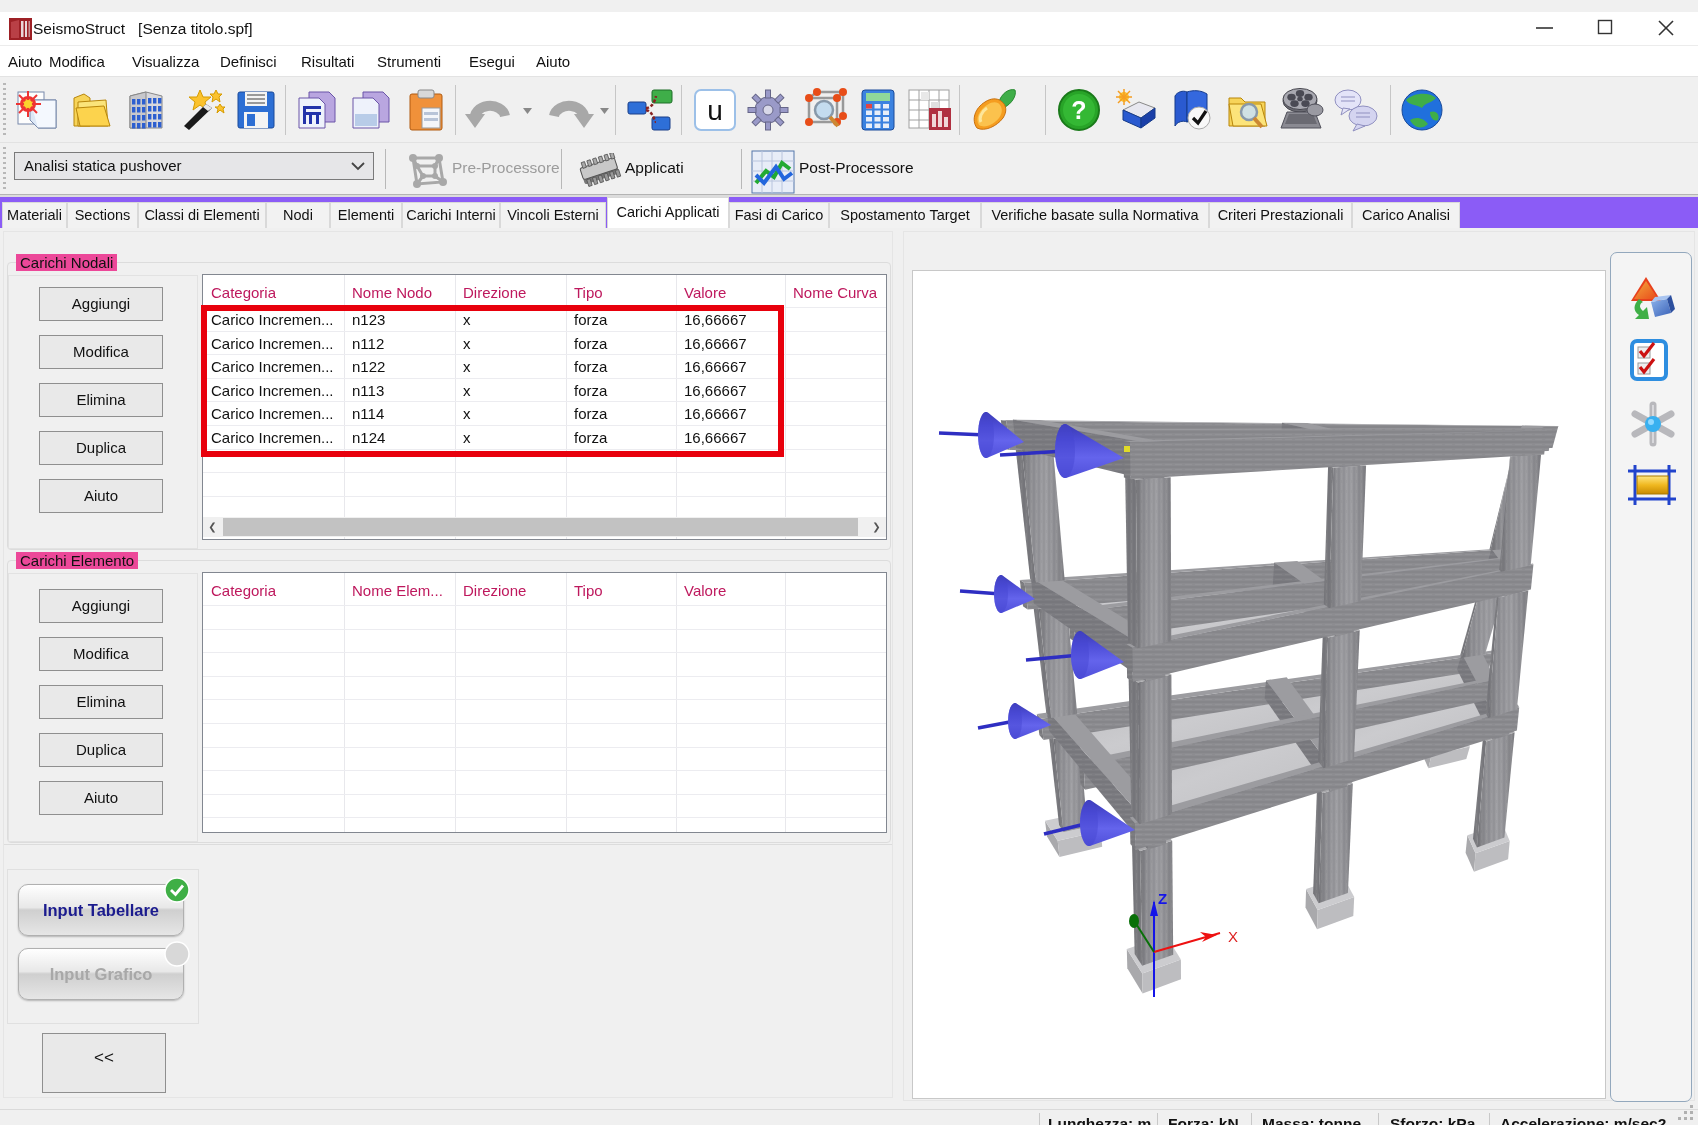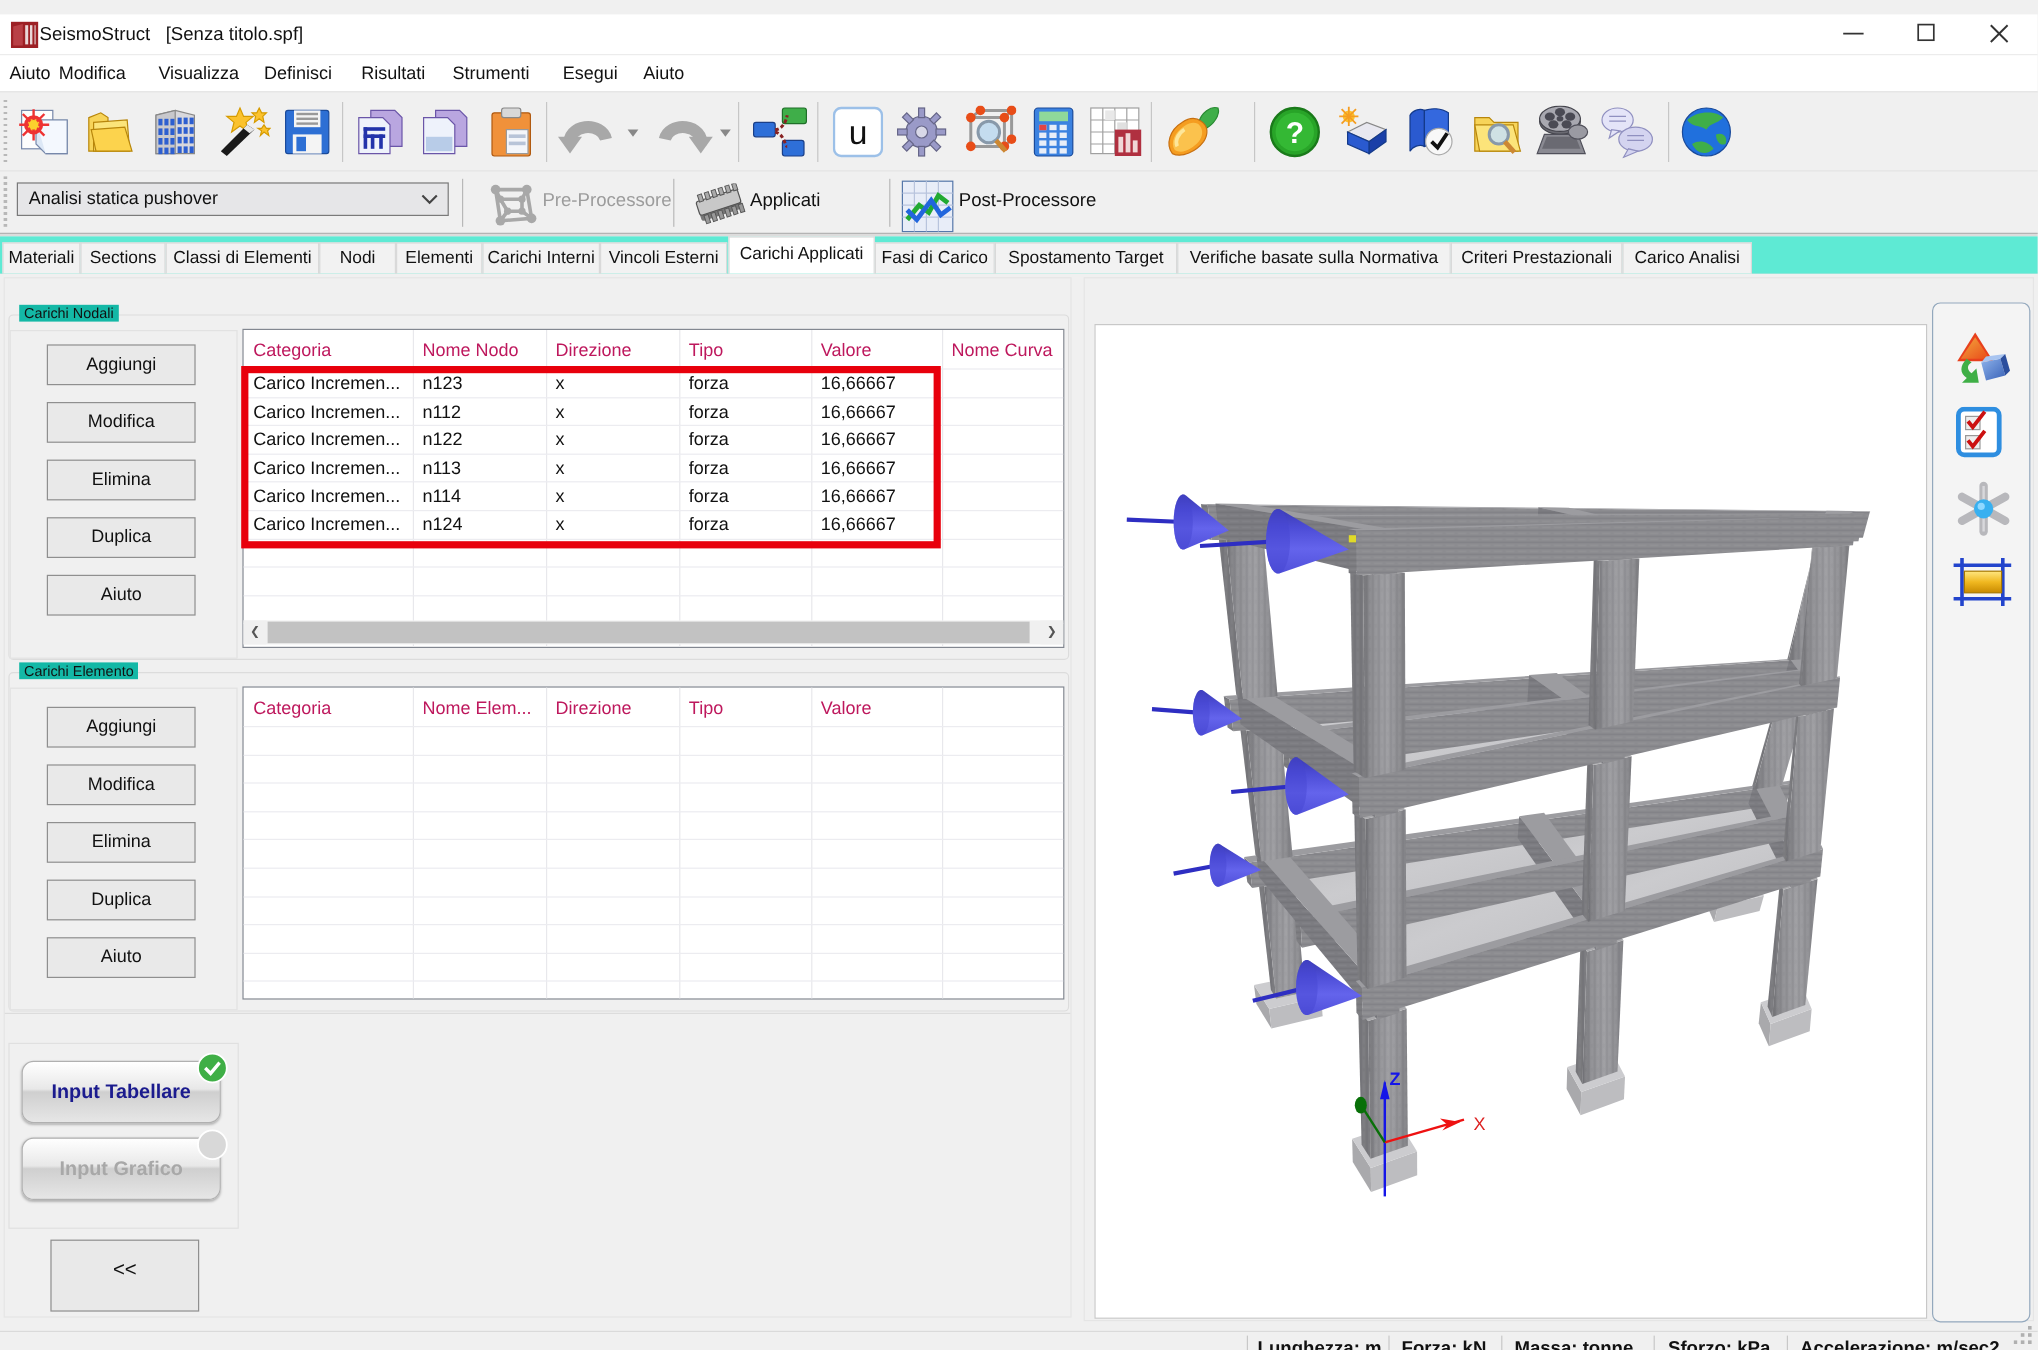--- a/index.html
+++ b/index.html
@@ -10,30 +10,30 @@
 #menu span{position:absolute;top:7px;font-size:15px;color:#111;}
 #tb1{left:0;top:64px;width:1698px;height:67px;background:#f0f0f0;border-top:1px solid #e3e3e3;border-bottom:1px solid #e2e2e2;}
 .sep1{position:absolute;top:8px;width:1px;height:50px;background:#c6c6c6;}
 #tb2{left:0;top:131px;width:1698px;height:51px;background:#f0f0f0;}
 #tb2border{left:0;top:182px;width:1698px;height:3px;background:#dcdcdc;border-top:1px solid #b4b4b4;}
 .sep2{position:absolute;top:6px;width:1px;height:40px;background:#b8b8b8;}
 #combo{position:absolute;left:14px;top:9px;width:360px;height:28px;background:#e6e6e8;border:1px solid #7a7a7a;font-size:15px;color:#111;line-height:26px;padding-left:9px;}
 #combo svg{position:absolute;right:8px;top:9px;}
 .tbtxt{position:absolute;top:16px;font-size:15.5px;color:#111;}
 .tbtxtg{position:absolute;top:16px;font-size:15.5px;color:#9c9c9c;}
-#tabs{left:0;top:185px;width:1698px;height:31px;background:#5eead4;}
+#tabs{left:0;top:185px;width:1698px;height:31px;background:#8b5cf6;}
 .tab{position:absolute;top:5px;height:26px;background:#f2f2f2;border:1px solid #d9d9d9;border-bottom:none;font-size:14.5px;color:#111;text-align:center;line-height:25px;white-space:nowrap;overflow:hidden;}
 .tab.active{top:0px;height:31px;background:#ffffff;line-height:29px;}
 #tabline{left:0;top:215px;width:1698px;height:1px;background:#d9d9d9;}
 #lpanel{left:3px;top:219px;width:890px;height:867px;background:#f0f0f0;border:1px solid #e5e5e5;}
 #rpanel{left:903px;top:219px;width:792px;height:870px;background:#f0f0f0;border:1px solid #e5e5e5;}
 #canvas3d{position:absolute;left:8px;top:38px;width:694px;height:829px;background:#ffffff;border:1px solid #c8c8c8;}
 #iconstrip{position:absolute;left:706px;top:20px;width:82px;height:850px;background:#f4f4f4;border:1px solid #93a8bd;border-radius:7px;}
 .group{position:absolute;border:1px solid #dcdcdc;border-radius:4px;}
-.glabel{position:absolute;top:-9px;left:8px;background:#14b8a6;padding:0 4px;font-size:12px;color:#111;}
+.glabel{position:absolute;top:-9px;left:8px;background:#ec4899;padding:0 4px;font-size:15px;color:#111;}
 .inner{position:absolute;border:1px solid #e2e2e2;background:#f0f0f0;}
 .btn{position:absolute;left:35px;width:124px;height:34px;background:#e9e9e9;border:1px solid #8f8f8f;font-size:15px;color:#111;text-align:center;line-height:32px;}
 .tbl{position:absolute;background:#ffffff;border:1px solid #828790;}
 .col{position:absolute;top:0;height:100%;border-left:1px solid #e8e8ec;}
 .htext{position:absolute;top:9px;font-size:15px;color:#be185d;white-space:nowrap;}
 .rowline{position:absolute;left:0;right:0;height:1px;background:#ececf0;}
 .cell{position:absolute;font-size:15px;color:#111;white-space:nowrap;}
 #redrect{position:absolute;border:6px solid #e8000c;}
 #status{left:0;top:1097px;width:1698px;height:28px;background:#f0f0f0;border-top:1px solid #dadada;}
 #status span{position:absolute;top:5px;font-size:15.5px;font-weight:bold;color:#111;}

